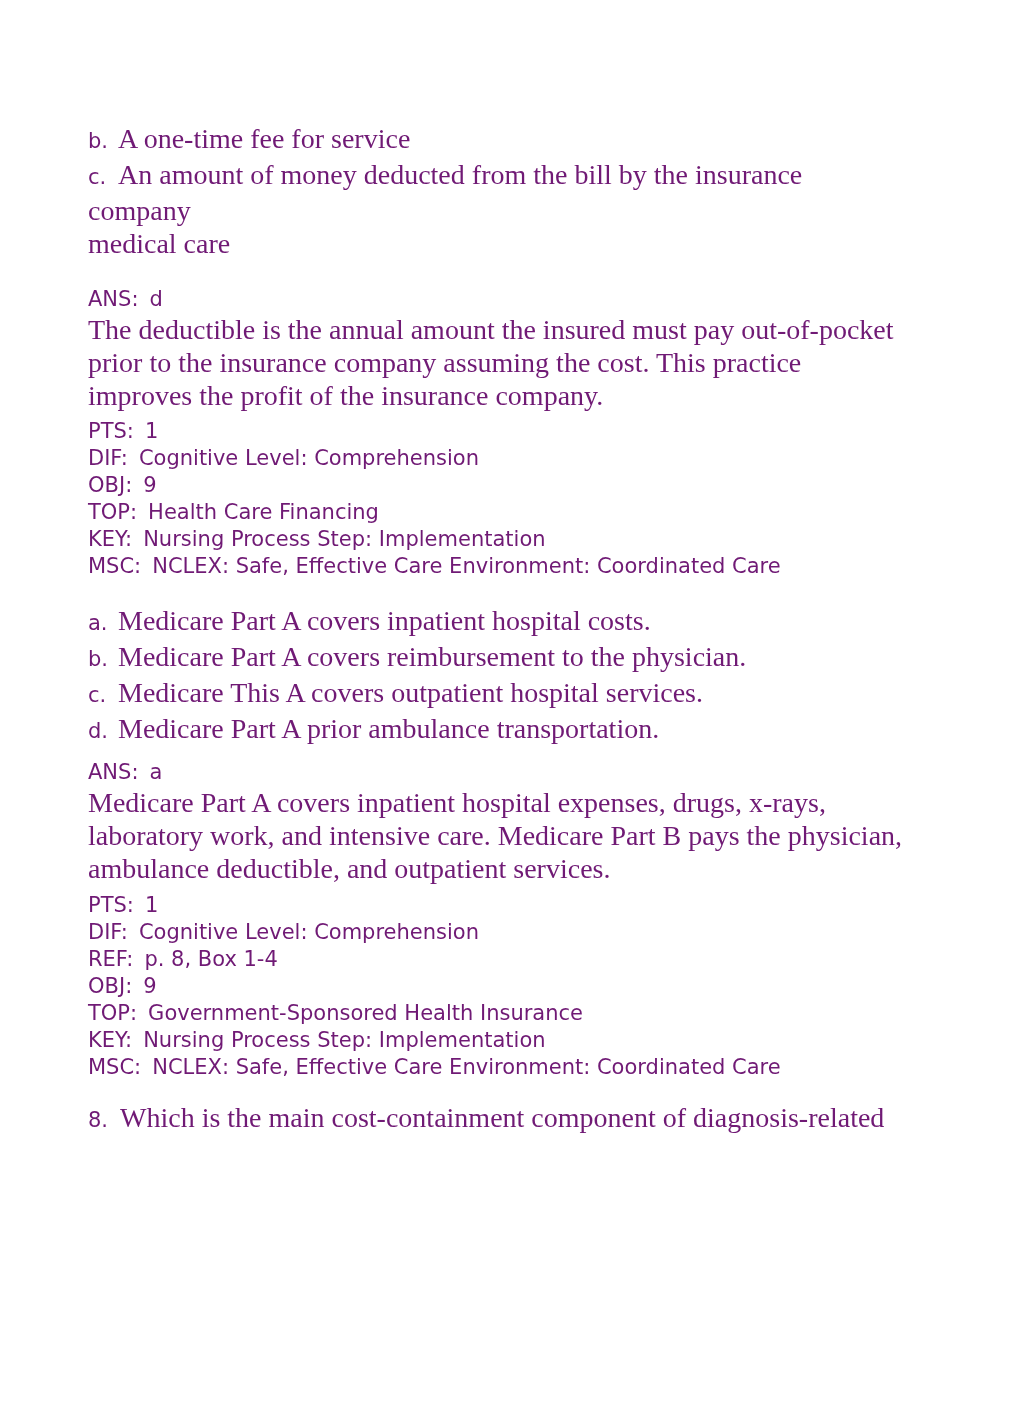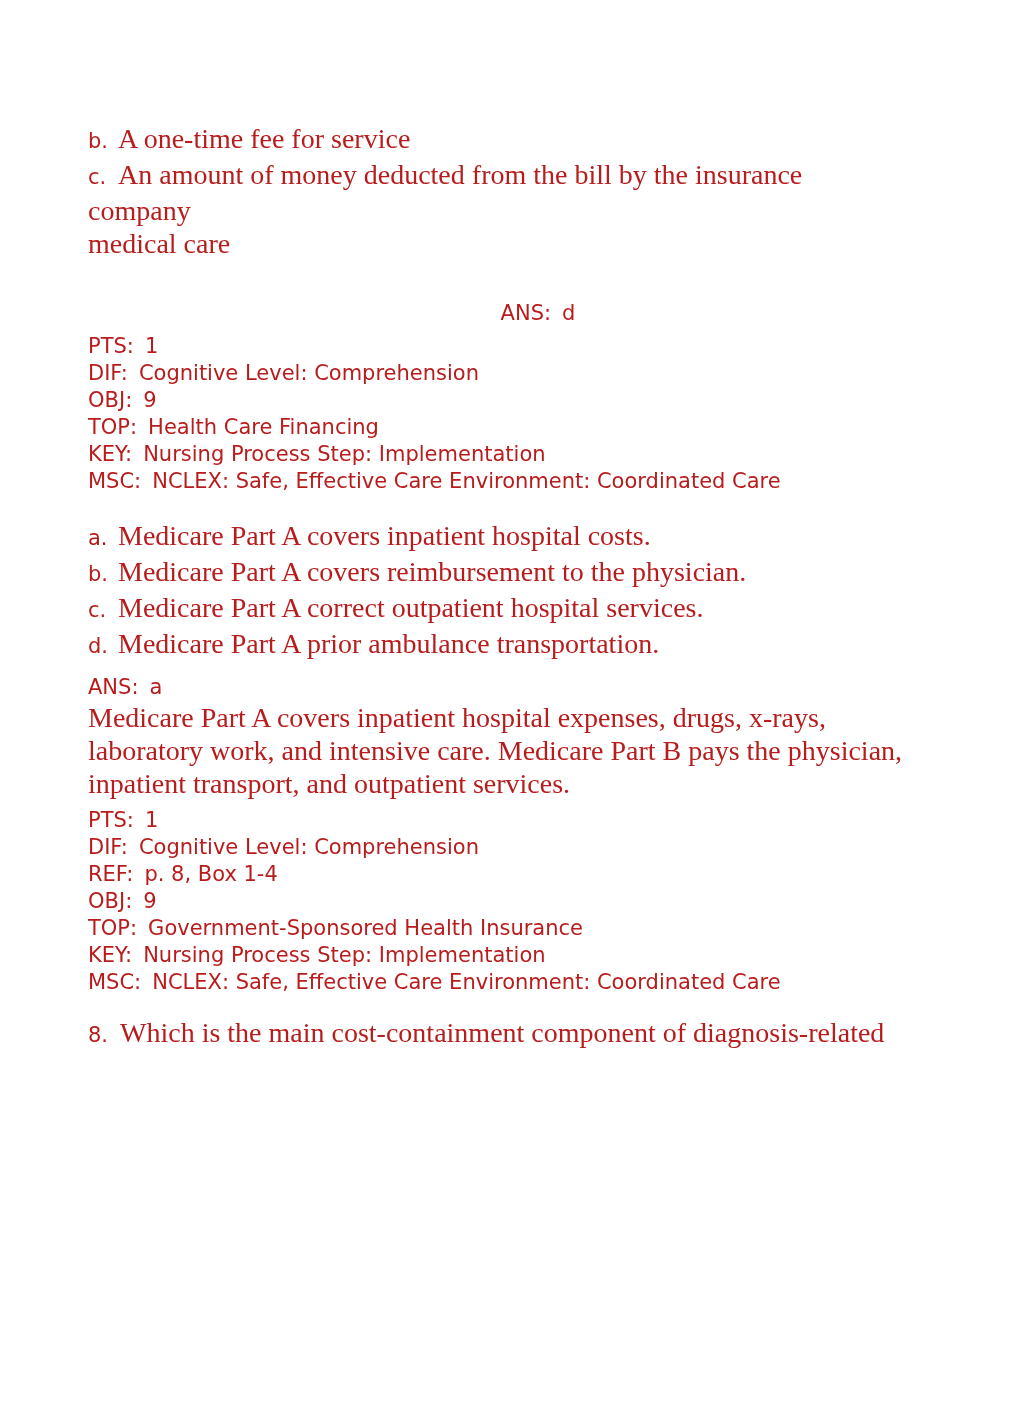--- a/index.html
+++ b/index.html
@@ -1,21 +1,21 @@
 <!DOCTYPE html>
 <html><head>
 <meta charset="utf-8">
 <style>
   html, body { margin: 0; padding: 0; background: #ffffff; }
   .page {
     position: relative;
     width: 1024px;
     height: 1423px;
     background: #ffffff;
-    color: #b91c1c;
+    color: #701a75;
     overflow: hidden;
   }
   .content {
     position: absolute;
     left: 88px;
     top: 122px;
     width: 900px;
   }
   .serif-line {
     font-family: "Liberation Serif", serif;
@@ -36,21 +36,21 @@
     width: 30px;
   }
   .q-number {
     font-family: "DejaVu Sans", sans-serif;
     font-size: 21px;
     display: inline-block;
     width: 32px;
   }
   .meta-label { display: inline-block; }
   .meta-value { margin-left: 11px; }
-  .block-ans1      { margin-top: 40px; text-align: center; }
+  .block-ans1      { margin-top: 26px; }
   .block-rationale { margin-top: 0; }
   .block-meta1     { margin-top: 6px; }
   .block-q7stem    { margin-top: 20px; }
   .block-q7opts    { margin-top: 24px; }
   .block-ans2      { margin-top: 11px; }
   .block-meta2     { margin-top: 7px; }
   .block-q8stem    { margin-top: 20px; }
 </style>
 </head>
 <body>
@@ -60,42 +60,47 @@
 
     <section>
       <div class="serif-line"><span class="opt-letter">b.</span><span>A one-time fee for service</span></div>
       <div class="serif-line"><span class="opt-letter">c.</span><span>An amount of money deducted from the bill by the insurance</span></div>
       <div class="serif-line">company</div>
       <div class="serif-line">medical care</div>
     </section>
 
     <section>
       <div class="sans-line block-ans1"><span class="meta-label">ANS:</span><span class="meta-value">d</span></div>
+      <div class="block-rationale">
+        <div class="serif-line">The deductible is the annual amount the insured must pay out-of-pocket</div>
+        <div class="serif-line">prior to the insurance company assuming the cost. This practice</div>
+        <div class="serif-line">improves the profit of the insurance company.</div>
+      </div>
       <div class="block-meta1">
         <div class="sans-line"><span class="meta-label">PTS:</span><span class="meta-value">1</span></div>
         <div class="sans-line"><span class="meta-label">DIF:</span><span class="meta-value">Cognitive Level: Comprehension</span></div>
         <div class="sans-line"><span class="meta-label">OBJ:</span><span class="meta-value">9</span></div>
         <div class="sans-line"><span class="meta-label">TOP:</span><span class="meta-value">Health Care Financing</span></div>
         <div class="sans-line"><span class="meta-label">KEY:</span><span class="meta-value">Nursing Process Step: Implementation</span></div>
         <div class="sans-line"><span class="meta-label">MSC:</span><span class="meta-value">NCLEX: Safe, Effective Care Environment: Coordinated Care</span></div>
       </div>
     </section>
 
     <section>
       <div class="block-q7opts">
         <div class="serif-line"><span class="opt-letter">a.</span><span>Medicare Part A covers inpatient hospital costs.</span></div>
         <div class="serif-line"><span class="opt-letter">b.</span><span>Medicare Part A covers reimbursement to the physician.</span></div>
-        <div class="serif-line"><span class="opt-letter">c.</span><span>Medicare Part A correct outpatient hospital services.</span></div>
+        <div class="serif-line"><span class="opt-letter">c.</span><span>Medicare This A covers outpatient hospital services.</span></div>
         <div class="serif-line"><span class="opt-letter">d.</span><span>Medicare Part A prior ambulance transportation.</span></div>
       </div>
       <div class="sans-line block-ans2"><span class="meta-label">ANS:</span><span class="meta-value">a</span></div>
       <div>
         <div class="serif-line">Medicare Part A covers inpatient hospital expenses, drugs, x-rays,</div>
         <div class="serif-line">laboratory work, and intensive care. Medicare Part B pays the physician,</div>
-        <div class="serif-line">inpatient transport, and outpatient services.</div>
+        <div class="serif-line">ambulance deductible, and outpatient services.</div>
       </div>
       <div class="block-meta2">
         <div class="sans-line"><span class="meta-label">PTS:</span><span class="meta-value">1</span></div>
         <div class="sans-line"><span class="meta-label">DIF:</span><span class="meta-value">Cognitive Level: Comprehension</span></div>
         <div class="sans-line"><span class="meta-label">REF:</span><span class="meta-value">p. 8, Box 1-4</span></div>
         <div class="sans-line"><span class="meta-label">OBJ:</span><span class="meta-value">9</span></div>
         <div class="sans-line"><span class="meta-label">TOP:</span><span class="meta-value">Government-Sponsored Health Insurance</span></div>
         <div class="sans-line"><span class="meta-label">KEY:</span><span class="meta-value">Nursing Process Step: Implementation</span></div>
         <div class="sans-line"><span class="meta-label">MSC:</span><span class="meta-value">NCLEX: Safe, Effective Care Environment: Coordinated Care</span></div>
       </div>

